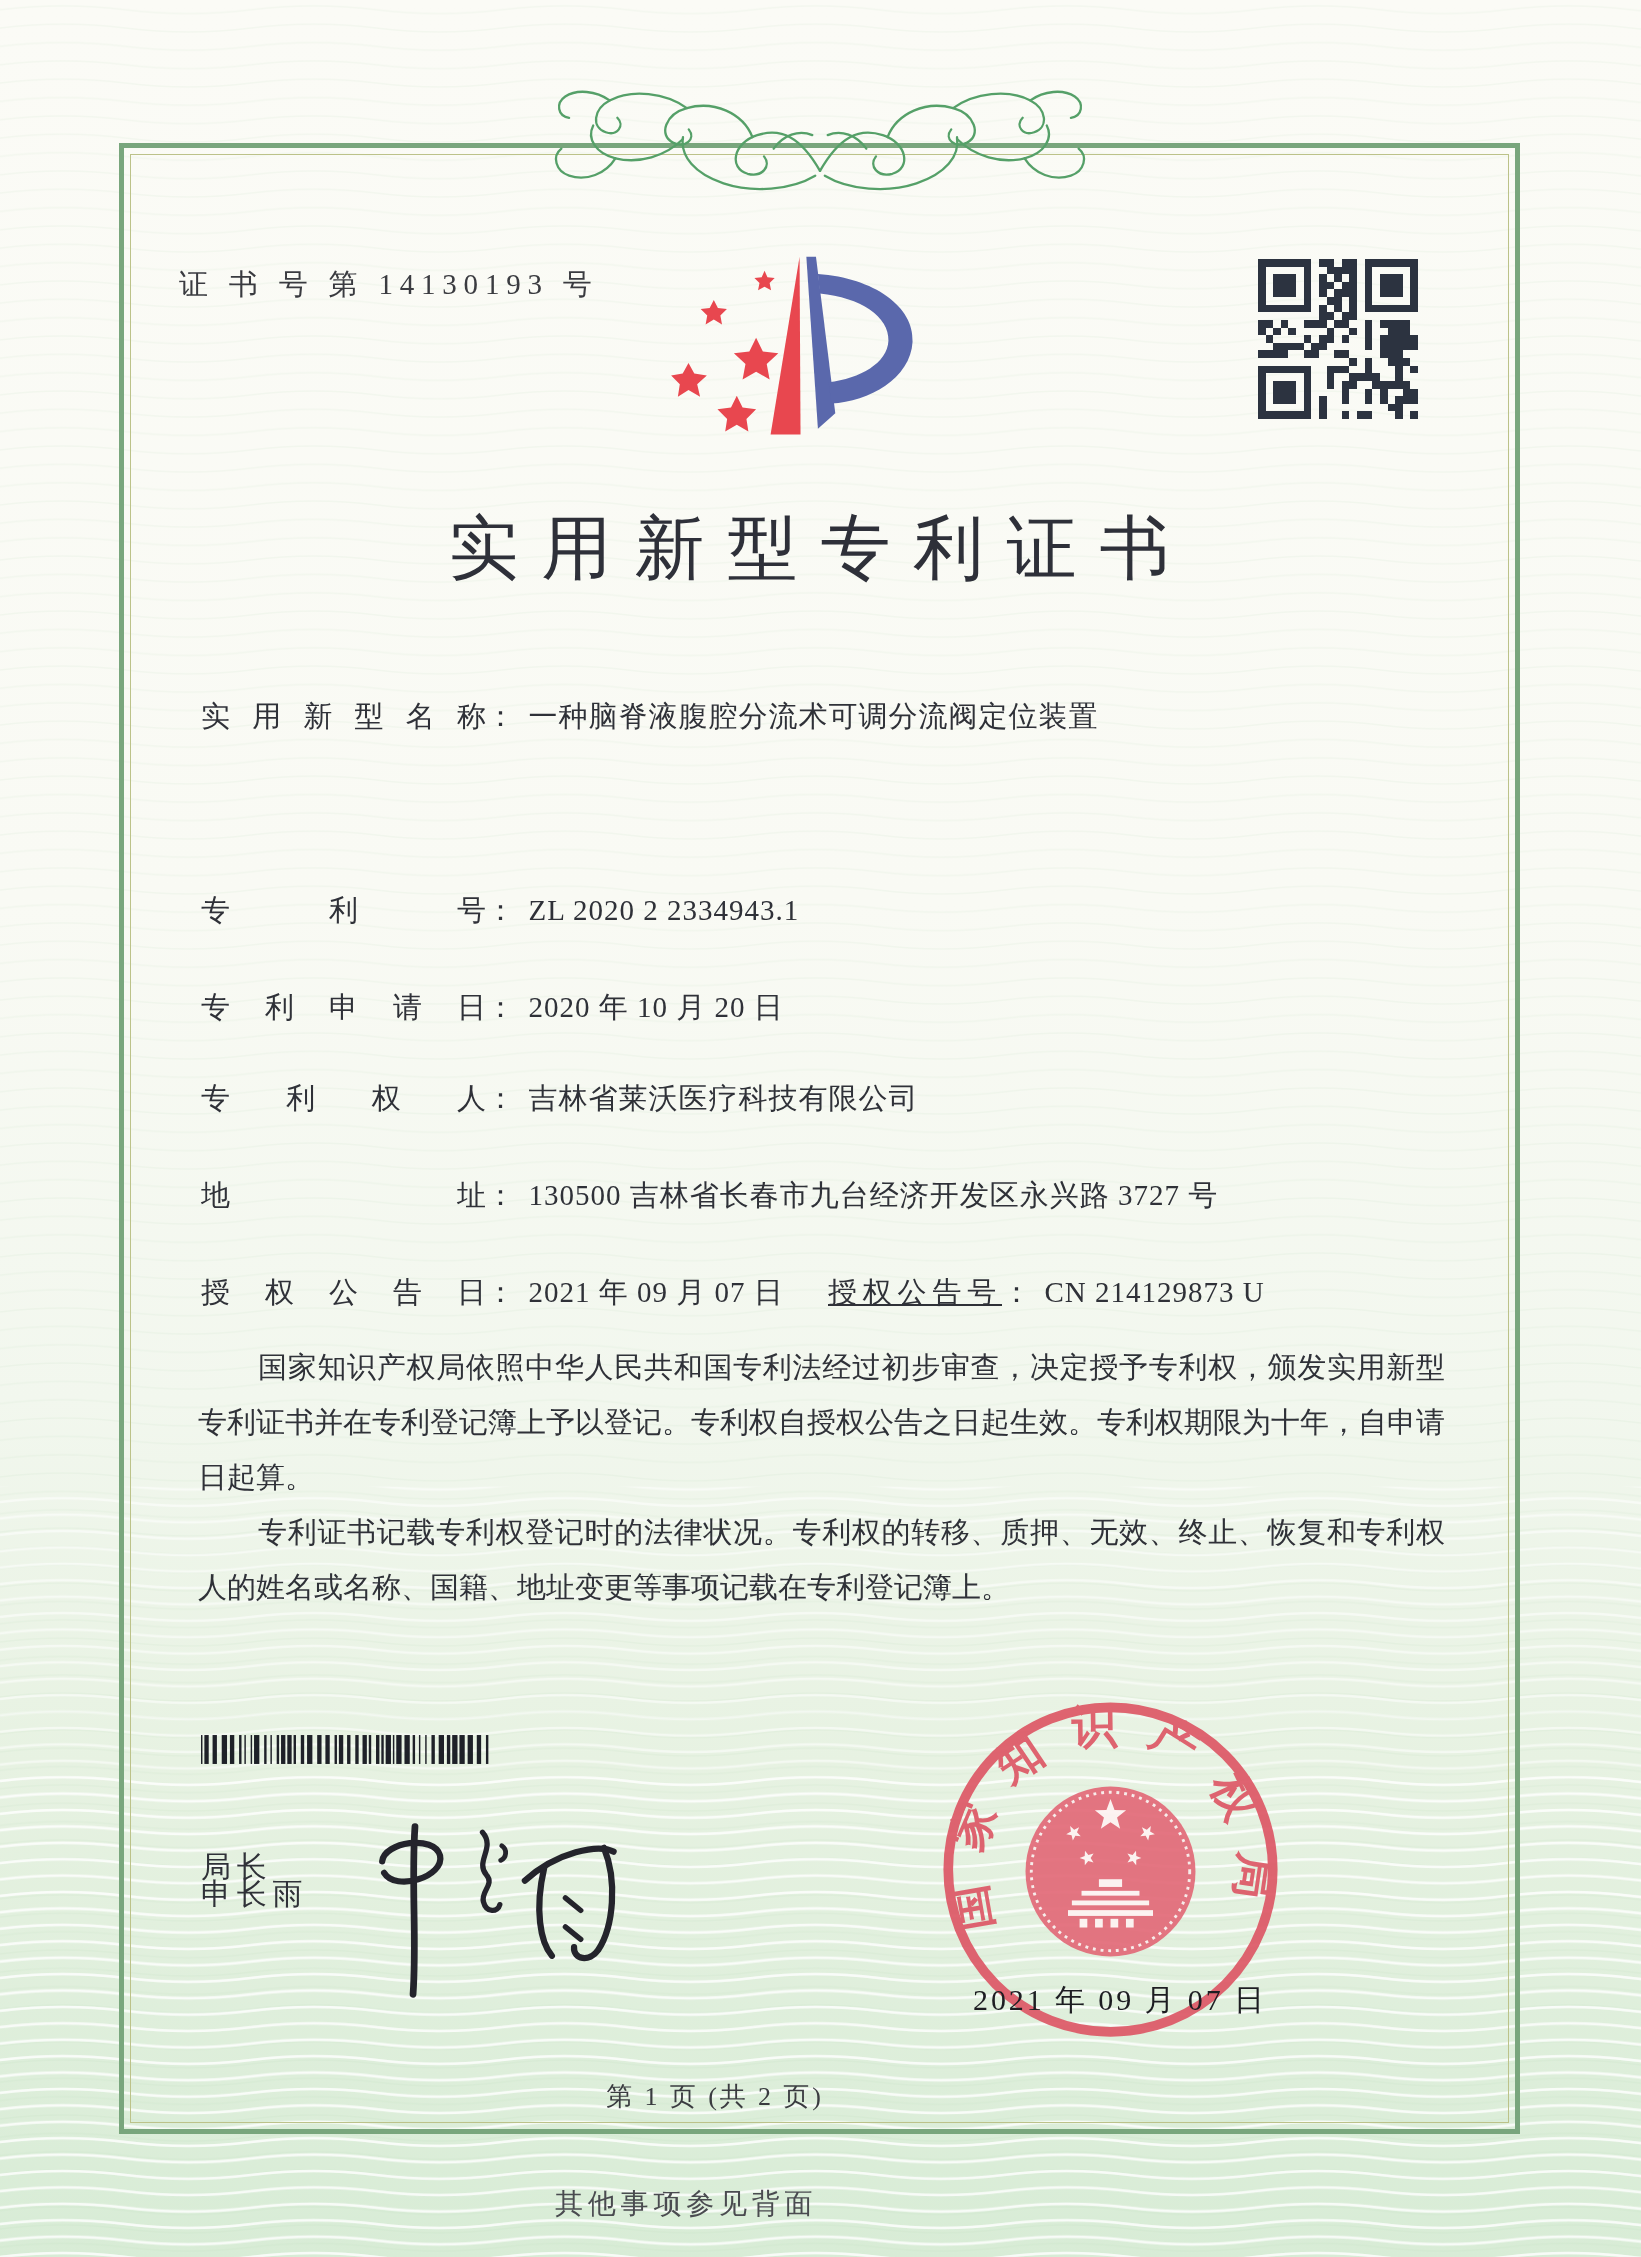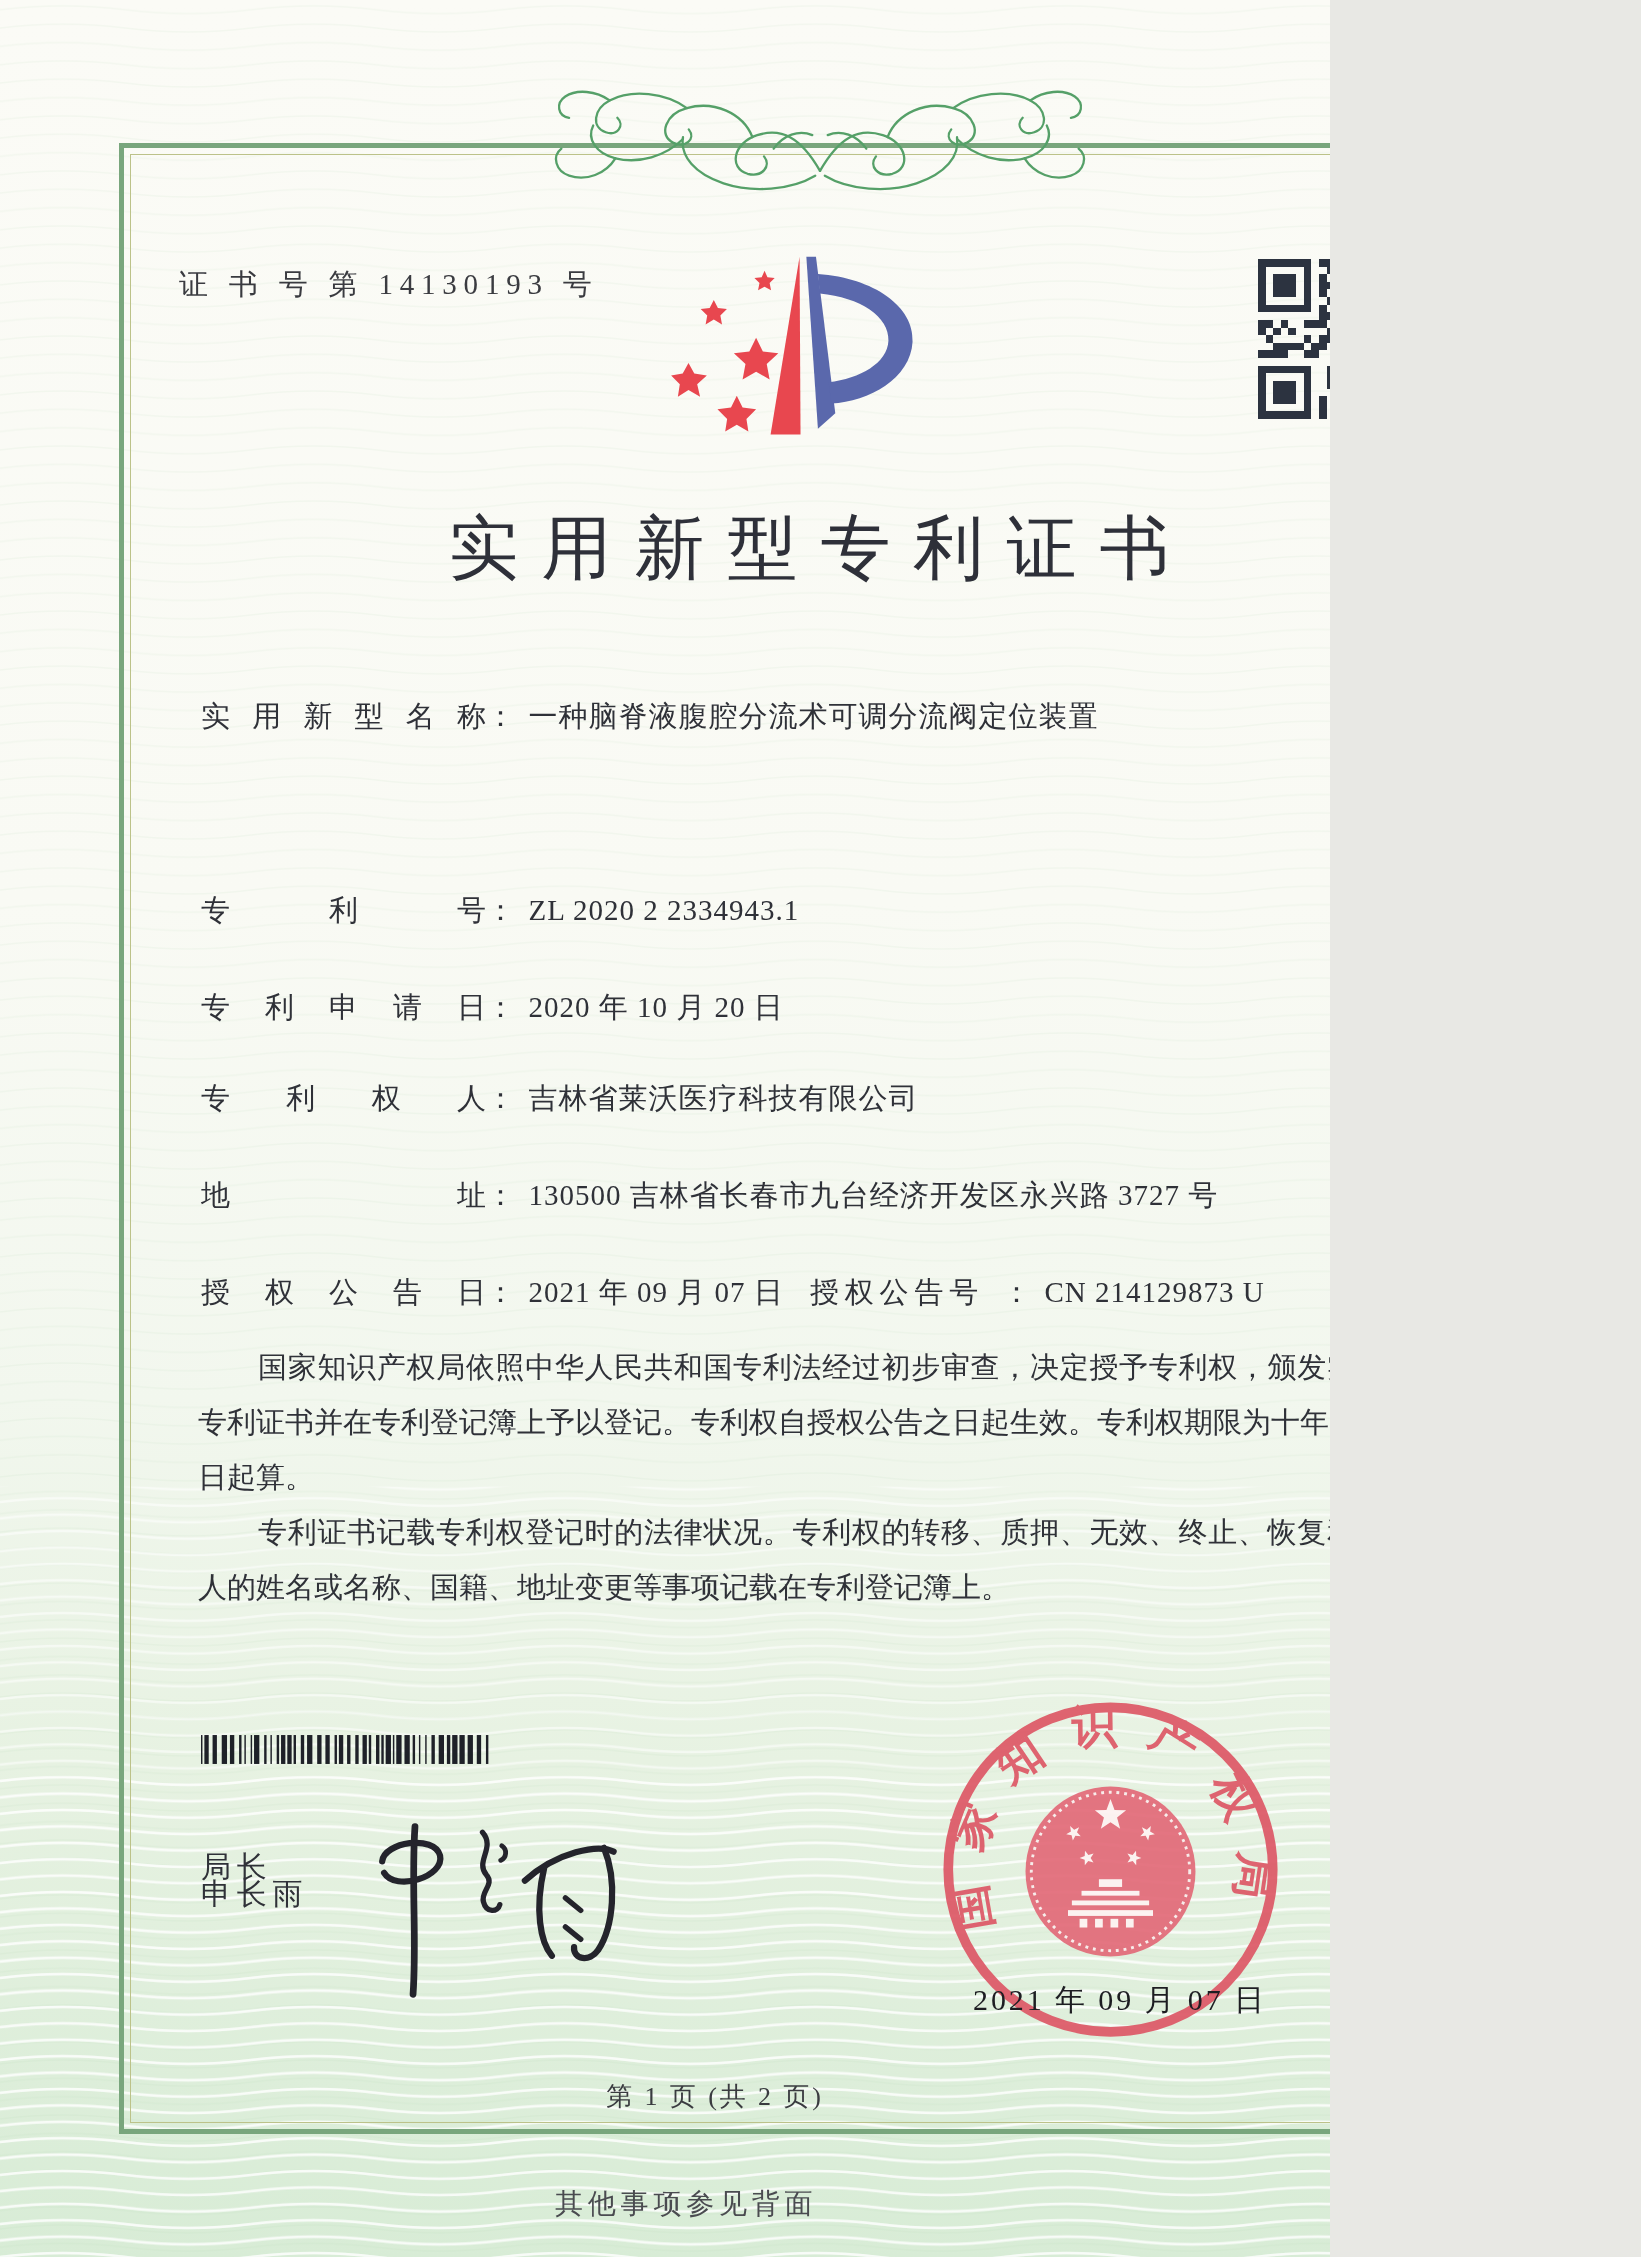--- a/index.html
+++ b/index.html
@@ -1,17 +1,17 @@
 <!DOCTYPE html>
 <html><head>
 <meta charset="utf-8">
 <style>
   html,body{margin:0;padding:0;background:#e8e8e4;}
   .page{
-    position:relative;width:1330px;height:2257px;overflow:hidden;
+    position:relative;width:1641px;height:2257px;overflow:hidden;
     background:linear-gradient(180deg,#fbfbf6 0%,#f9faf4 40%,#f2f7ee 62%,#e7f2e2 78%,#ddeeda 92%,#d8ecd6 100%);
     font-family:"Liberation Serif","DejaVu Serif",serif;
     color:#2f3138;
   }
   svg{display:block}
   .bg-waves{position:absolute;left:0;top:0;z-index:0;pointer-events:none}
   
   .frame{
     position:absolute;left:119px;top:143px;width:1401px;height:1991px;
     border:5.8px solid #79a67d;z-index:1;box-sizing:border-box;
@@ -26,21 +26,21 @@
   .certno{left:179px;top:265px;font-size:29px;letter-spacing:6.8px;color:#3a3b40;}
   .title{
     left:0;right:0;top:502px;text-align:center;
     font-size:70px;font-weight:normal;letter-spacing:23px;color:#2e3039;
   }
   .frow{left:201px;height:39px;font-size:29px;white-space:nowrap;}
   .flabel{display:inline-block;width:285px;text-align:justify;text-align-last:justify;vertical-align:top;}
   .fcolon{display:inline-block;margin-right:13.5px;}
   .fvalue{letter-spacing:1px;}
   .grant2{position:absolute;left:591px;top:0;white-space:nowrap;}
-  .grant2 .flabel{width:210px;letter-spacing:5.8px;text-align:center;text-align-last:auto;}
+  .grant2 .flabel{width:210px;letter-spacing:5.8px;text-align:right;text-align-last:auto;text-decoration:underline;}
   .bodytext{left:198px;top:1340px;width:1247px;font-size:29px;line-height:55px;text-align:justify;}
   .bodytext p{margin:0;text-indent:60px;}
   .chief{left:201px;font-size:30px;letter-spacing:5.8px;}
   .sealdate{left:973px;top:1980px;font-size:30px;letter-spacing:2.9px;color:#1d1d22;z-index:5}
   .pageno{left:541px;top:2079px;width:348px;text-align:center;font-size:26px;letter-spacing:2.9px;color:#3a3b40;}
   .backnote{left:555px;top:2185px;width:348px;font-size:28px;letter-spacing:4.8px;color:#4a4b50;}
   .sealsvg{mix-blend-mode:multiply;opacity:.93}
   .sig{position:absolute;left:355px;top:1815px;z-index:4}
 </style>
 </head>

